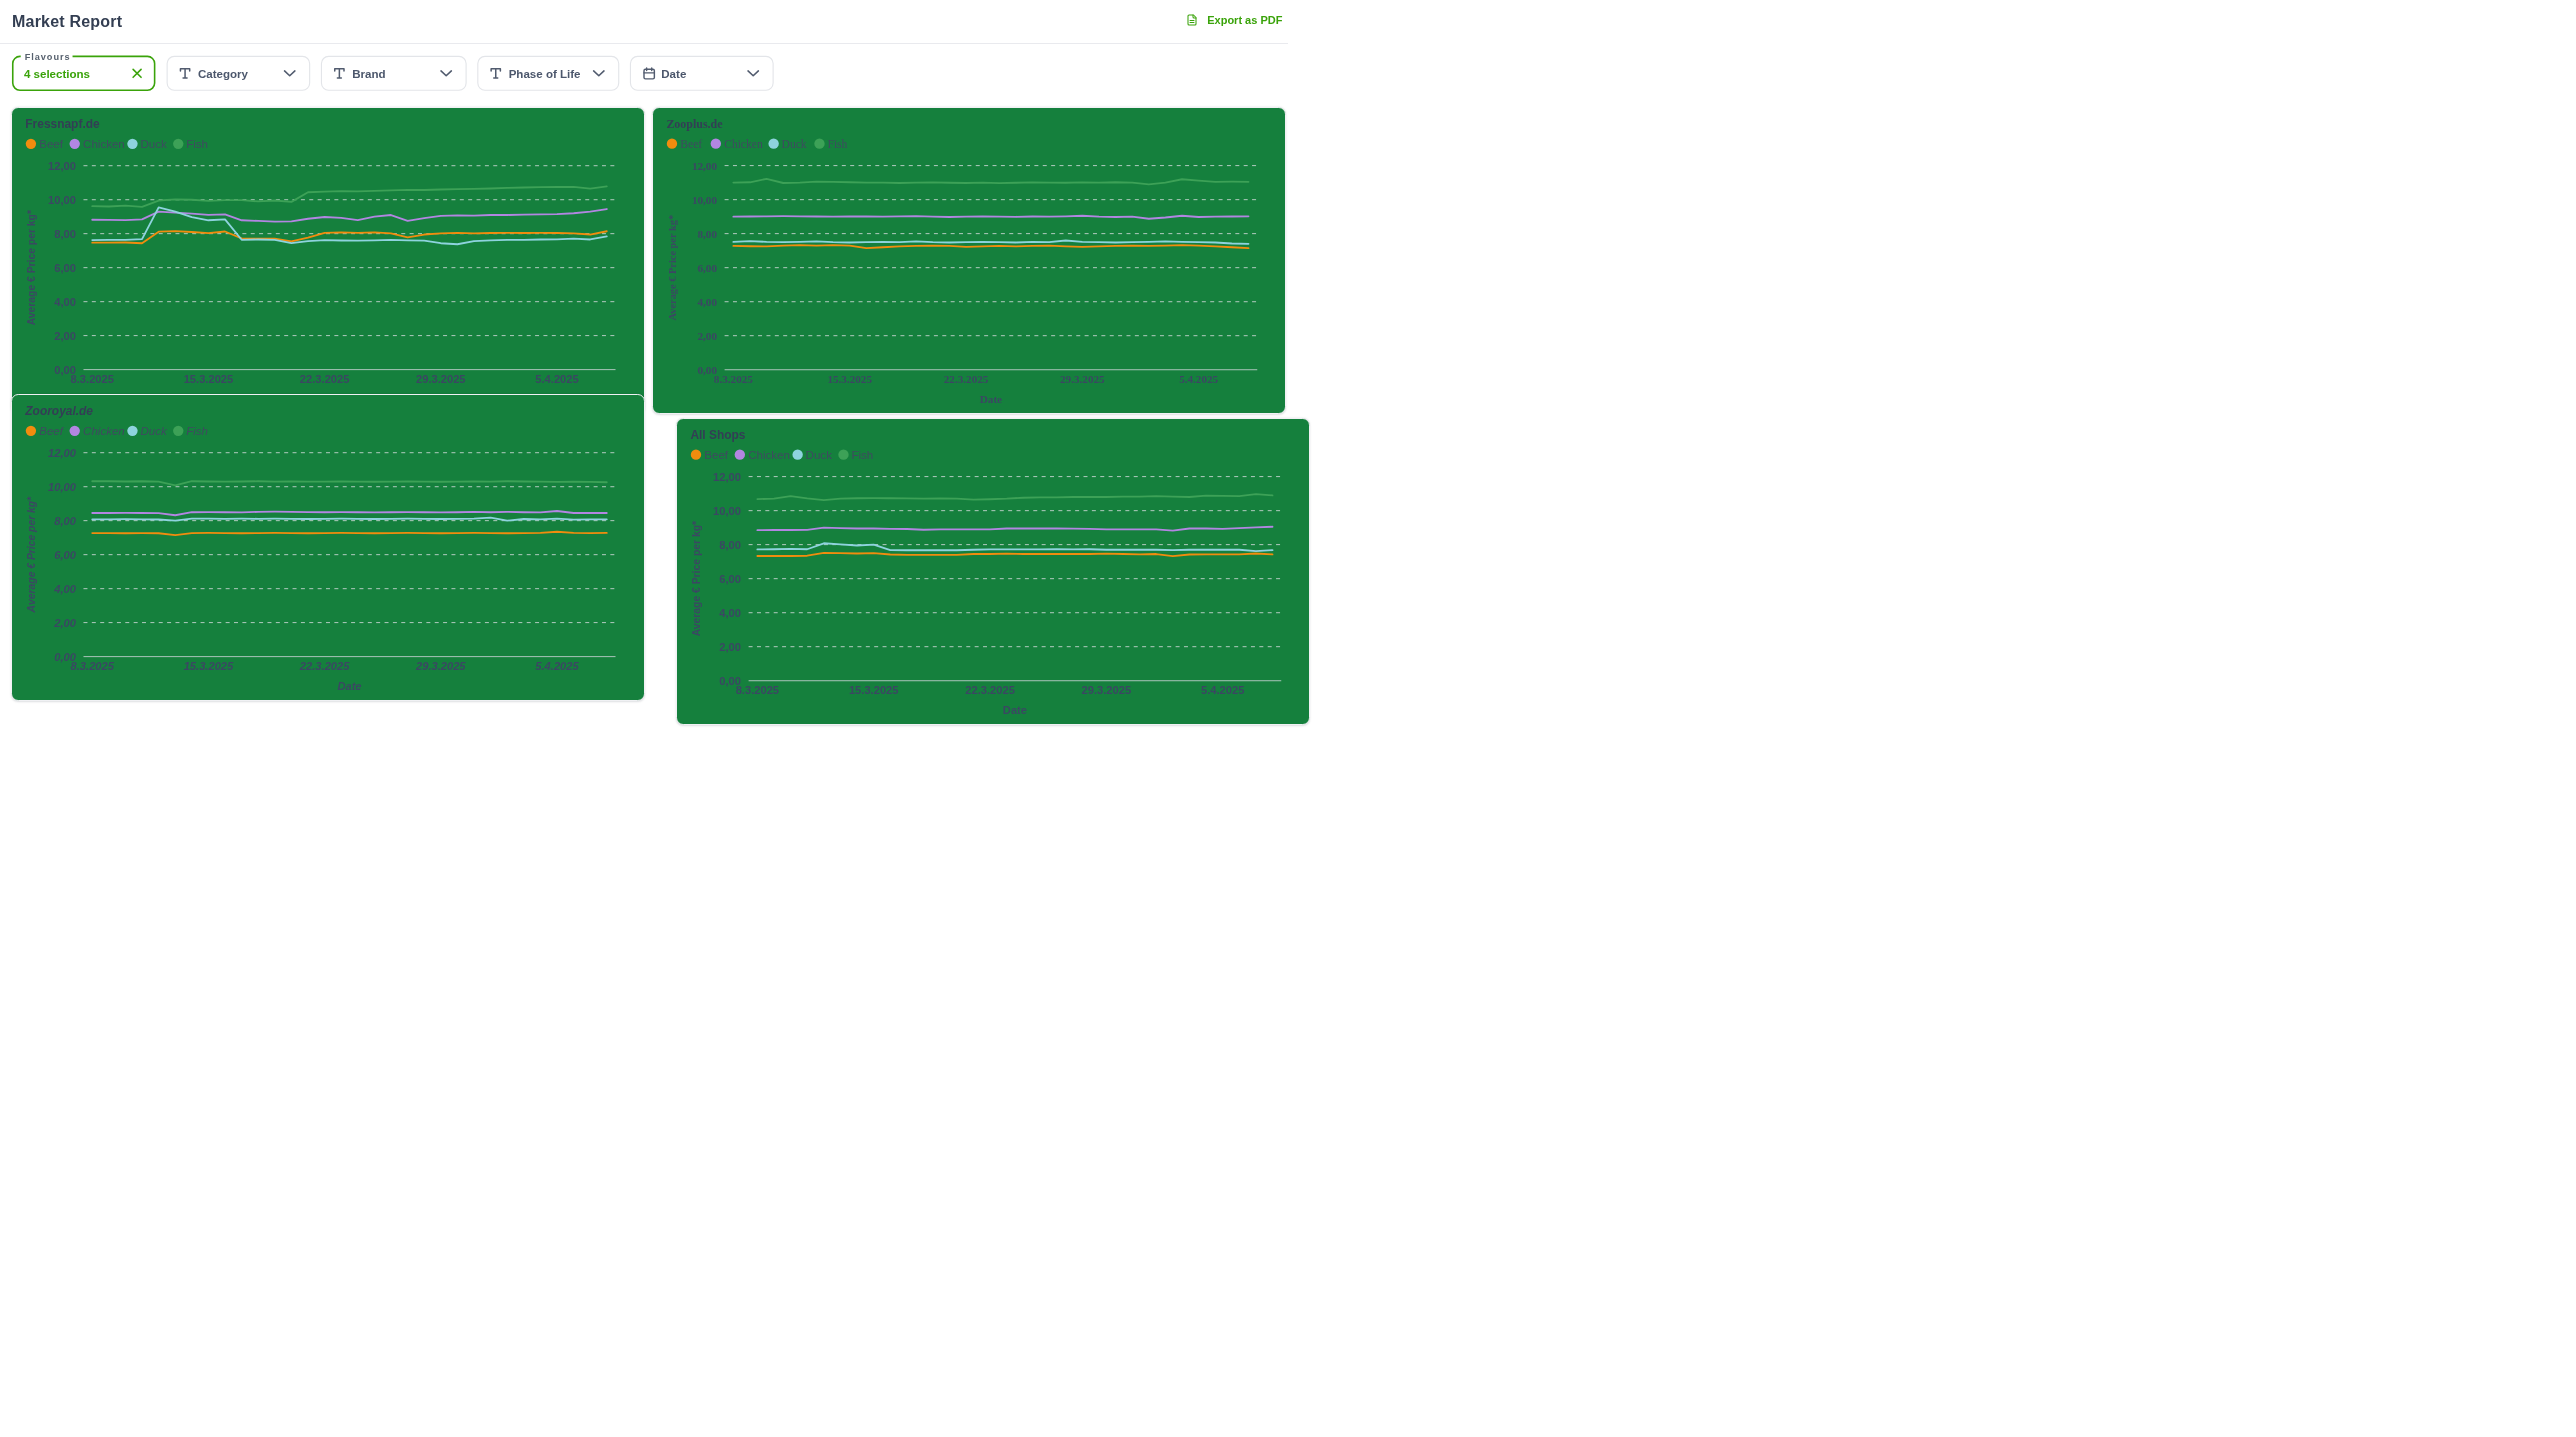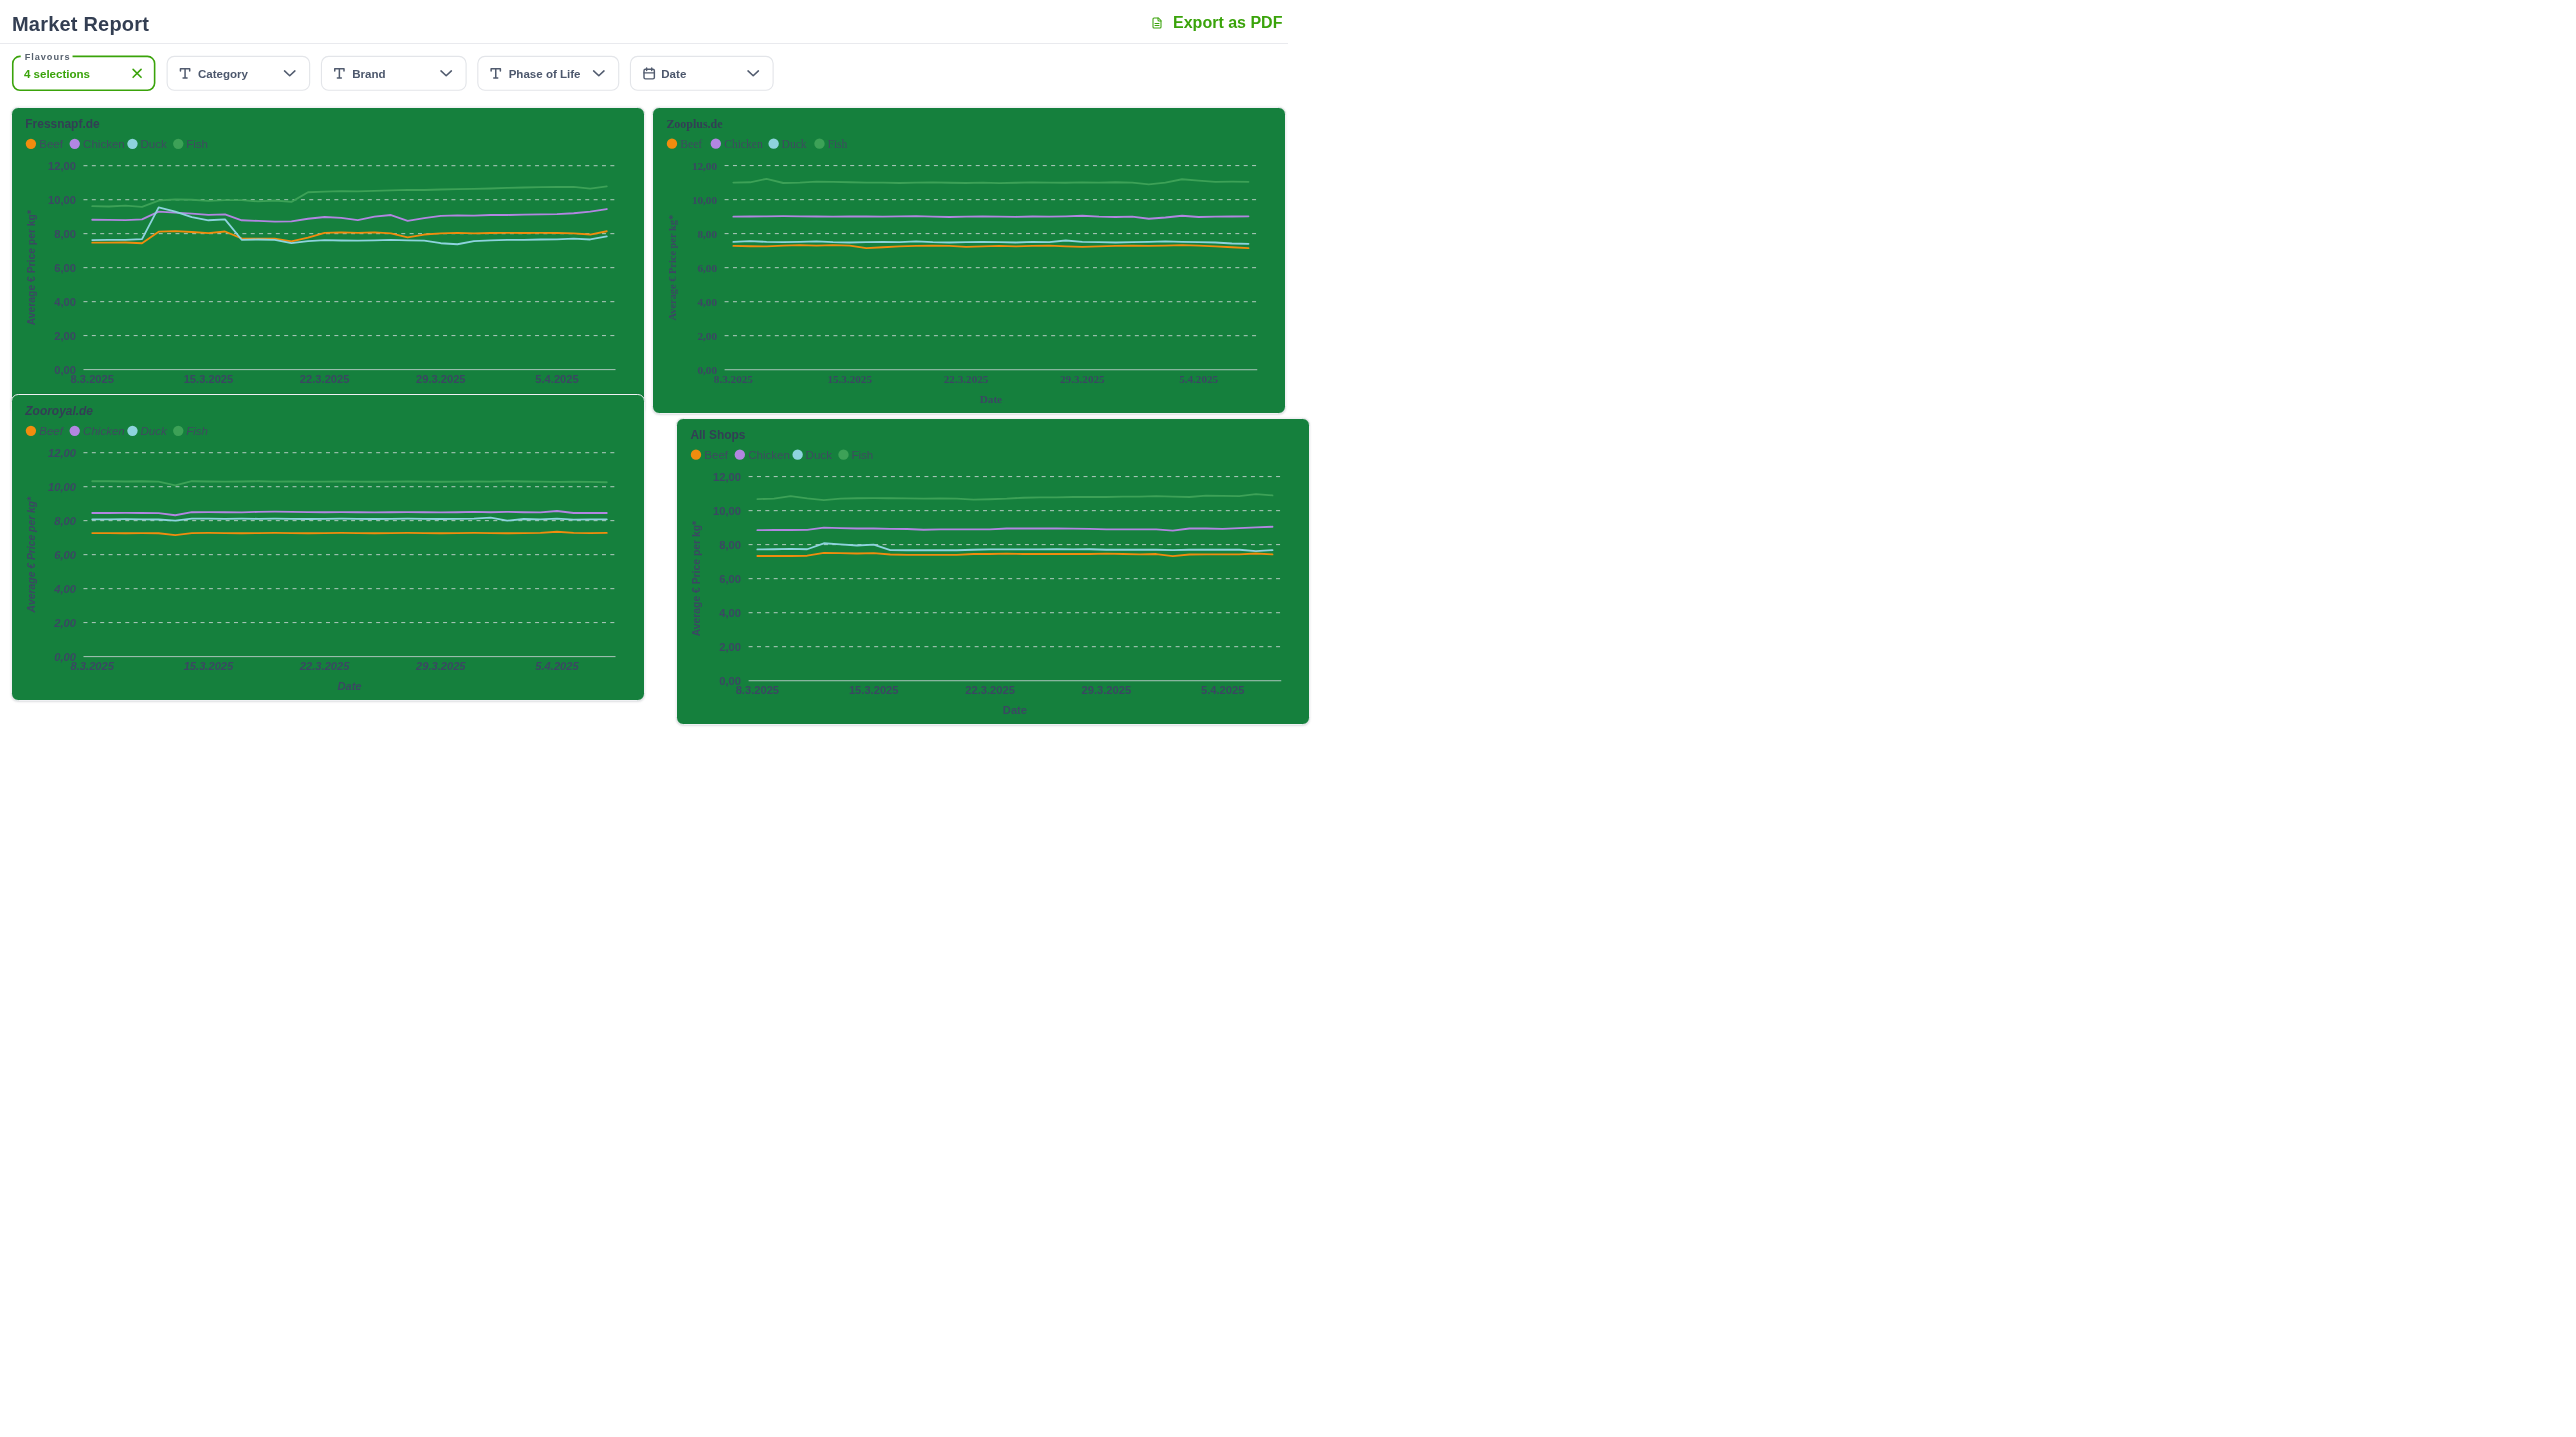--- a/index.html
+++ b/index.html
@@ -1,17 +1,17 @@
 <!DOCTYPE html>
 <html style="font-size:12.8px"><head><meta charset="utf-8"><title>Market Report</title><style>
 *{margin:0;padding:0;box-sizing:border-box}
 html,body{width:1288px;height:719px;overflow:hidden;background:#fff;font-family:"Liberation Sans",sans-serif}
 .hdr{position:absolute;left:0;top:0;width:1288px;height:44px;border-bottom:0.8px solid #e9eaee;background:#fff}
-.hdr h1{position:absolute;left:12px;top:12.8px;font-size:20px;font-weight:700;color:#333e52;letter-spacing:0.2px}
-.exp{position:absolute;right:5.6px;top:13.5px;display:flex;align-items:center;gap:9.6px;color:#3aa30a;font-size:16px;font-weight:700}
+.hdr h1{position:absolute;left:12px;top:12.8px;font-size:16px;font-weight:700;color:#333e52;letter-spacing:0.2px}
+.exp{position:absolute;right:5.6px;top:13.5px;display:flex;align-items:center;gap:9.6px;color:#3aa30a;font-size:11px;font-weight:700}
 .card{position:absolute;height:307px;background:#15803d;border:0.8px solid #f0f1f4;border-radius:7.2px;box-shadow:0 0.8px 2.4px rgba(16,24,40,.09),0 0.8px 1.6px rgba(16,24,40,.05)}
 .card svg{position:absolute;left:-0.8px;top:-0.8px}
 .filters{position:absolute;left:0;top:0}
 </style></head>
 <body>
 <div class="hdr">
     <h1>Market Report</h1>
     <div class="exp">
       <svg width="12" height="12" viewBox="0 0 24 24" fill="none" stroke="#3aa30a" stroke-width="2.1" stroke-linecap="round" stroke-linejoin="round" style="display:block">
         <path d="M15 2H6a2 2 0 0 0-2 2v16a2 2 0 0 0 2 2h12a2 2 0 0 0 2-2V7Z"></path>

